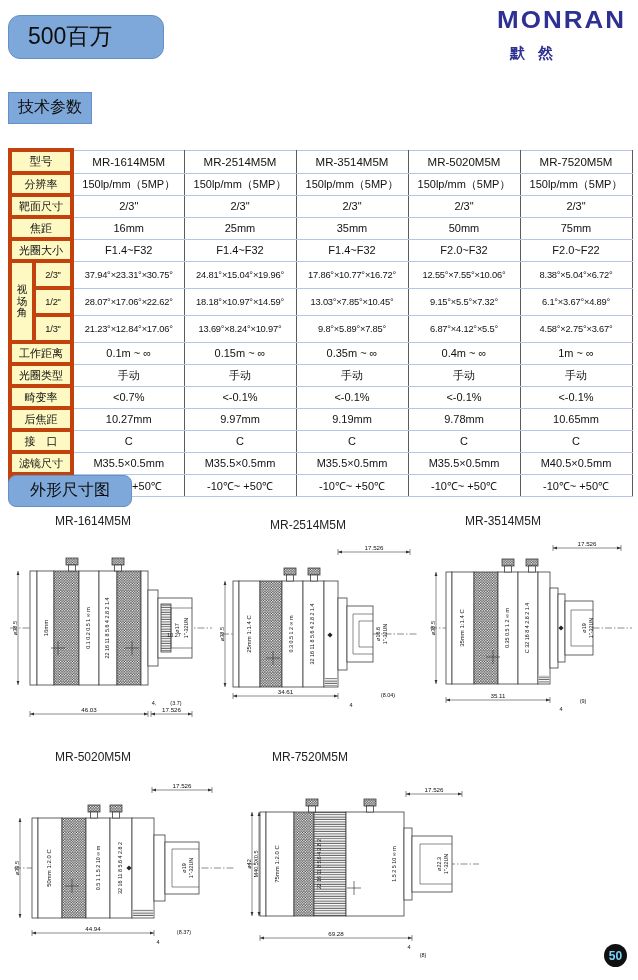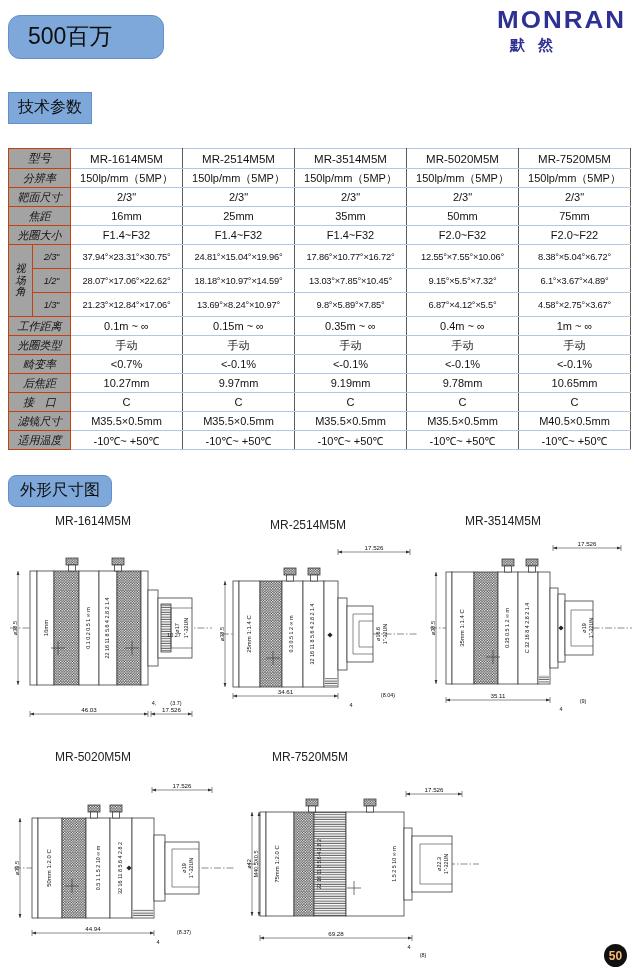--- a/index.html
+++ b/index.html
@@ -2,38 +2,38 @@
 <html><head>
 <meta charset="utf-8">
 <style>
   html,body{margin:0;padding:0;}
   body{width:638px;height:980px;position:relative;background:#fff;overflow:hidden;
        font-family:"Liberation Sans",sans-serif;color:#111;}
   .badge{position:absolute;background:#7fa8da;border:1px solid #6490c9;color:#0d0d0d;}
   #series-badge{left:8px;top:15px;width:116px;padding:5px 19px 7px;font-size:23px;
        line-height:1.32;border-radius:12px;}
   #tech-badge{left:8px;top:92px;font-size:16px;padding:4px 9px 5px;border-radius:0;}
-  #dims-badge{left:8px;top:475px;font-size:16px;padding:4px 11px 5px;border-radius:8px;}
+  #dims-badge{left:8px;top:475px;font-size:16px;padding:4px 21px 5px;border-radius:8px;}
   #logo{position:absolute;right:12px;top:4px;text-align:left;color:#2e3192;}
   #logo .en{font-size:26px;font-weight:bold;letter-spacing:2px;transform:scaleY(.95);}
-  #logo .cn{font-size:15px;font-weight:bold;letter-spacing:13px;margin-top:1px;margin-left:13px;}
+  #logo .cn{font-size:15px;font-weight:bold;letter-spacing:13px;margin-top:9px;margin-left:13px;}
   #spec-table{position:absolute;left:8px;top:148px;width:622px;border-collapse:collapse;
        table-layout:fixed;font-size:11px;}
   #spec-table td{border:1px solid #5a5a5a;border-top:1px solid #b3c7e4;border-bottom:1px solid #b3c7e4;
        text-align:center;vertical-align:middle;height:18px;padding:0 1px;background:#fff;overflow:hidden;}
-  #spec-table td.lbl{background:#a3a3a3;border:1px solid #c2410c;font-size:11px;font-style:italic;}
+  #spec-table td.lbl{background:#fef9c3;border:4px solid #c2410c;font-size:11px;}
   #spec-table tr.modelrow td{height:19px;font-size:11.5px;}
   #spec-table tr.fovrow td{height:23px;font-size:9.3px;letter-spacing:-0.2px;}
   #spec-table td.sub{font-size:10px;}
   .vlab{width:13px;margin:4px auto;line-height:1.12;font-size:10.5px;word-break:break-all;}
   .dwrap{position:absolute;}
   .dlabel{font-size:12px;color:#222;height:18px;}
   .dwrap svg{display:block;}
   #page-badge{position:absolute;right:11px;top:944px;width:23px;height:23px;border-radius:50%;
-       background:#101010;color:#fdba74;font-size:12px;font-weight:bold;
+       background:#101010;color:#7dd3fc;font-size:12px;font-weight:bold;
        display:flex;align-items:center;justify-content:center;}
 </style>
 </head>
 <body>
 
 <div class="badge" id="series-badge">
   <div>500百万</div>
 </div>
 <div id="logo">
   <div class="en">MONRAN</div>

